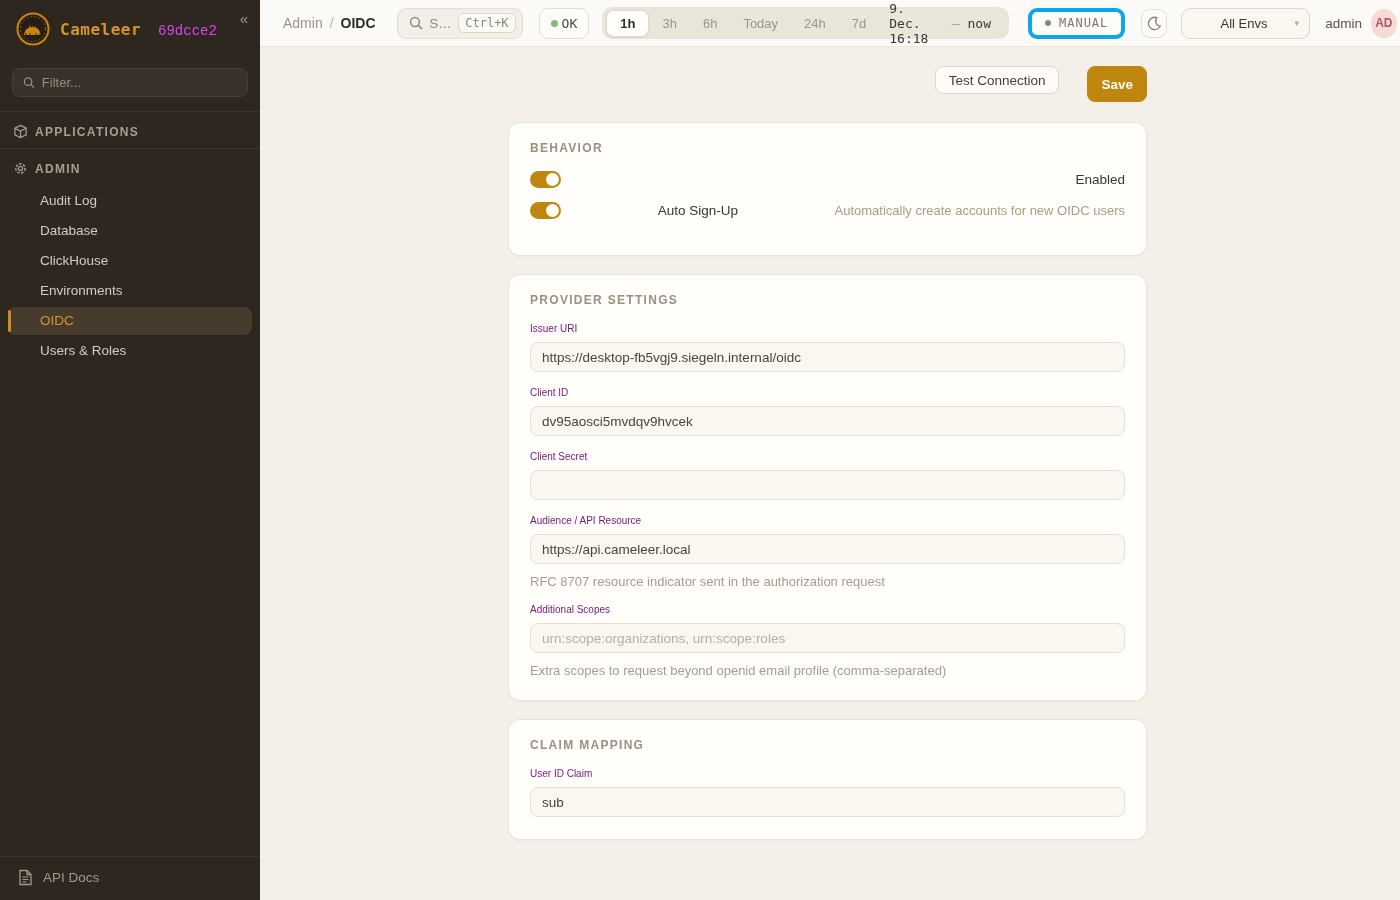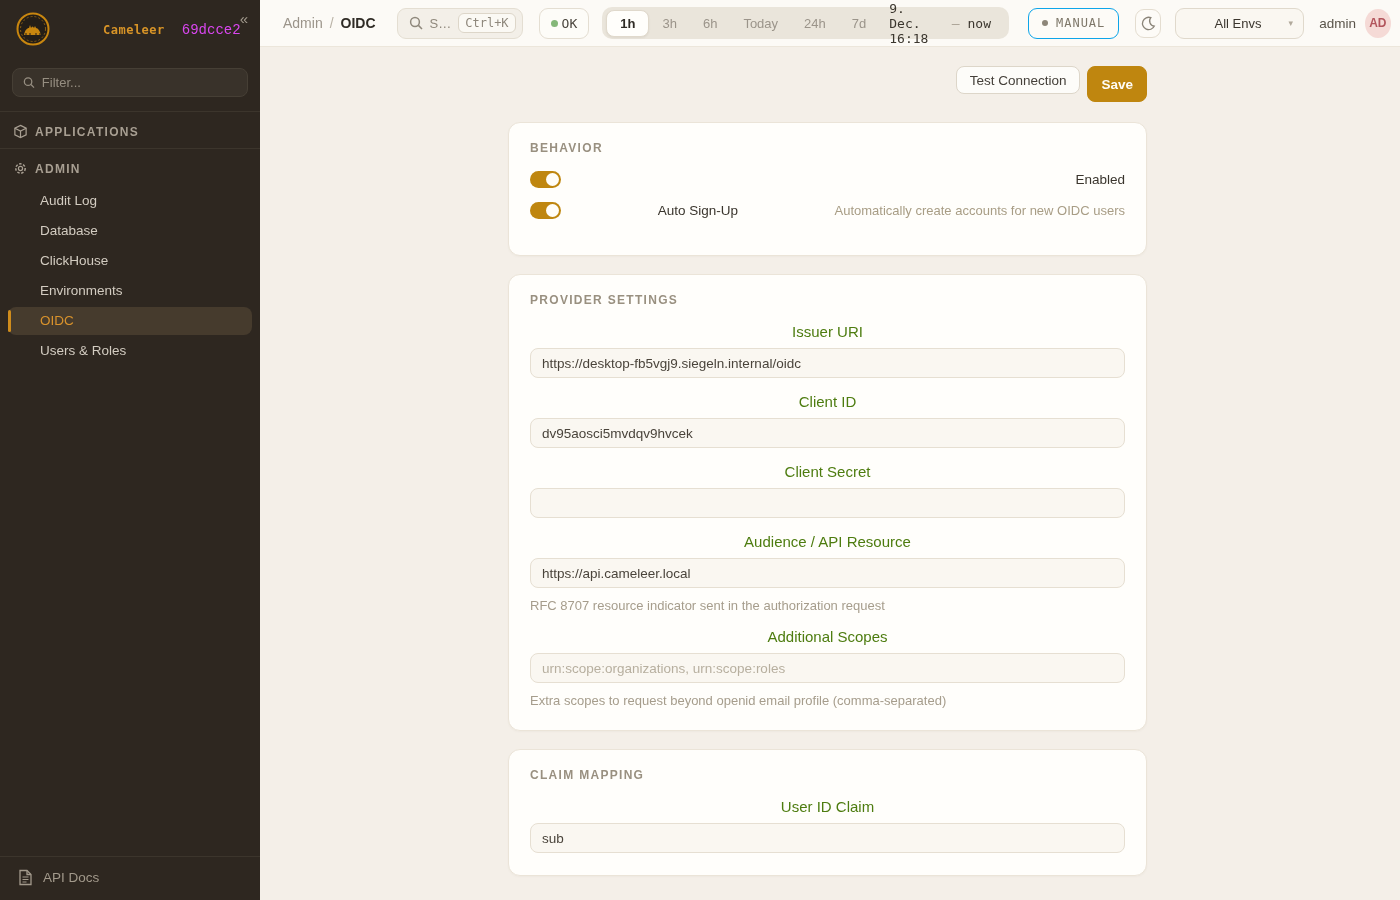--- a/index.html
+++ b/index.html
@@ -11,21 +11,21 @@
     color:#3a352d;
   }
 
   
   .sidebar {
     width:260px; height:900px; background:#2e2720;
     display:flex; flex-direction:column; flex-shrink:0; position:relative;
   }
   .sb-header { padding:12px 14px 14px 16px; display:flex; align-items:center; gap:10px; }
   .logo-badge { width:34px; height:34px; flex-shrink:0; }
-  .logo-title { font-family:"DejaVu Sans Mono", monospace; font-size:12px; font-weight:bold; color:#d89427; letter-spacing:0.5px;margin-left:43px; }
+  .logo-title { font-family:"DejaVu Sans Mono", monospace; font-size:16px; font-weight:bold; color:#d89427; letter-spacing:0.5px; }
   .logo-version { font-family:Liberation Mono, monospace; font-size:14px; color:#d946ef; margin-left:17px; font-weight:normal; }
   .collapse-btn { position:absolute; top:10px; right:12px; color:#a39b8e; font-size:15px; cursor:pointer; }
 
   .sb-filter-wrap { padding:8px 12px 14px 12px; }
   .sb-filter {
     width:100%; height:29px; background:#39322a; border:1px solid #463f35;
     border-radius:8px; display:flex; align-items:center; gap:7px; padding:0 10px;
   }
   .sb-filter input {
     background:transparent; border:none; outline:none; color:#cfc8bc;
@@ -90,21 +90,21 @@
   }
   .seg-btn.selected {
     background:#fffefb; color:#2f2b25; font-weight:bold;
     border:1px solid #e0d9cc; box-shadow:0 1px 2px rgba(80,70,50,0.08);
   }
   .time-display { display:flex; align-items:center; gap:8px; padding:0 14px 0 10px; font-family:"DejaVu Sans Mono", monospace; font-size:13px; }
   .time-start,.time-end { color:#3b362e; }
   .time-sep { color:#a59d8f; }
 
   .manual-btn {
-    margin-left:19px; height:31px; border:1px solid #0ea5e9; background:#fdfbf7; border-radius:9px;
+    margin-left:19px; height:31px; border:4px solid #0ea5e9; background:#fdfbf7; border-radius:9px;
     display:flex; align-items:center; gap:8px; padding:0 13px; cursor:pointer;
   }
   .dot-gray { width:6px; height:6px; border-radius:50%; background:#8d8679; }
   .manual-text { font-family:"DejaVu Sans Mono", monospace; font-size:12px; letter-spacing:1px; color:#7e7769; }
 
   .moon-btn {
     margin-left:16px; width:29px; height:29px; border:1px solid #e4ddd0; background:#fdfbf7;
     border-radius:9px; display:flex; align-items:center; justify-content:center; cursor:pointer;
   }
   .env-select {
@@ -118,21 +118,21 @@
   .avatar {
     margin-left:9px; width:29px; height:29px; border-radius:50%; background:#f5dad6;
     color:#b2555c; font-size:12px; font-weight:bold; display:flex; align-items:center; justify-content:center;
     cursor:pointer;
   }
 
   
   .main { flex:1; position:relative; overflow:hidden; background:#f4efe8; }
   .content { width:639px; margin-left:248px; }
 
-  .actions-row { display:flex; justify-content:flex-end; gap:7px; margin:19px 0 20px 0; }
+  .actions-row { display:flex; justify-content:flex-end; gap:28px; margin:19px 0 20px 0; }
   .btn-secondary {
     height:28px; padding:0 13px; background:#fdfcf9; border:1px solid #ddd6c9; border-radius:8px;
     font-size:13.5px; color:#45403a; cursor:pointer; font-family:"Liberation Sans", sans-serif;
   }
   .btn-primary {
     height:36px; padding:0 13px; background:#bf860f; border:1px solid #bf860f; border-radius:8px;
     font-size:13.5px; font-weight:bold; color:#fffdf8; cursor:pointer; font-family:"Liberation Sans", sans-serif;
   }
 
   .card {
@@ -151,21 +151,21 @@
   }
   .toggle::after {
     content:""; position:absolute; right:2px; top:2px; width:13px; height:13px;
     border-radius:50%; background:#fffdf8;
   }
   .toggle-label { font-size:13.5px; color:#3a352d; }
   .toggle-helper { font-size:13px; color:#a89d85; }
 
   .field { margin-bottom:15px; }
   .field:last-child { margin-bottom:2px; }
-  .field-label { display:block; font-size:15px; color:#4d7c0f; margin-bottom:8px;text-align:center; }
+  .field-label { display:block; font-size:10px; color:#701a75; margin-bottom:8px; }
   .field-input {
     width:100%; height:30px; background:#faf7f1; border:1px solid #e6dfd2; border-radius:8px;
     padding:0 11px; font-size:13.5px; color:#4a443b; outline:none;
     font-family:"Liberation Sans", sans-serif;
   }
   .field-input::placeholder { color:#b7af9f; }
   .field-helper { font-size:13px; color:#a69d8c; margin-top:10px; }
 </style>
 </head>
 <body>

